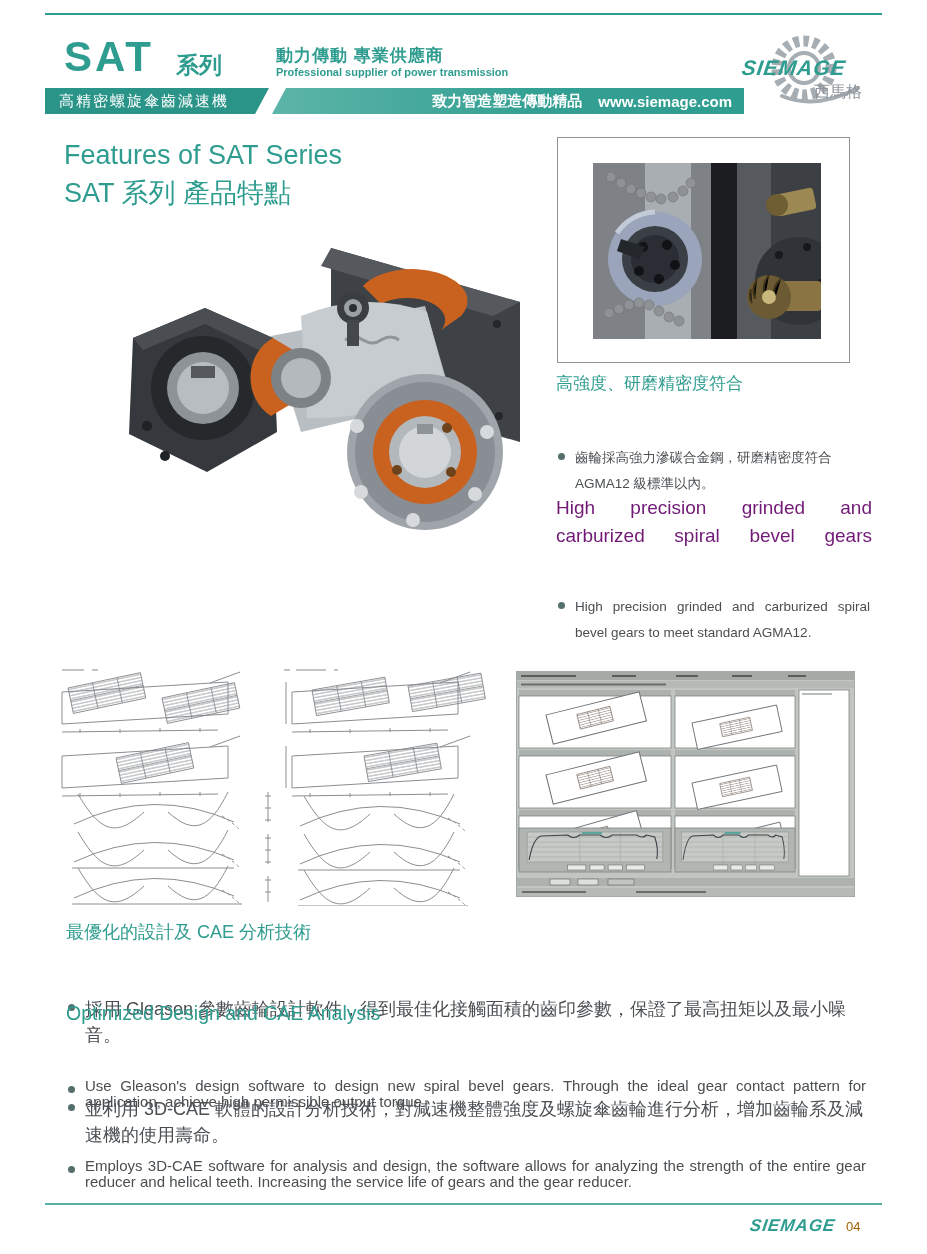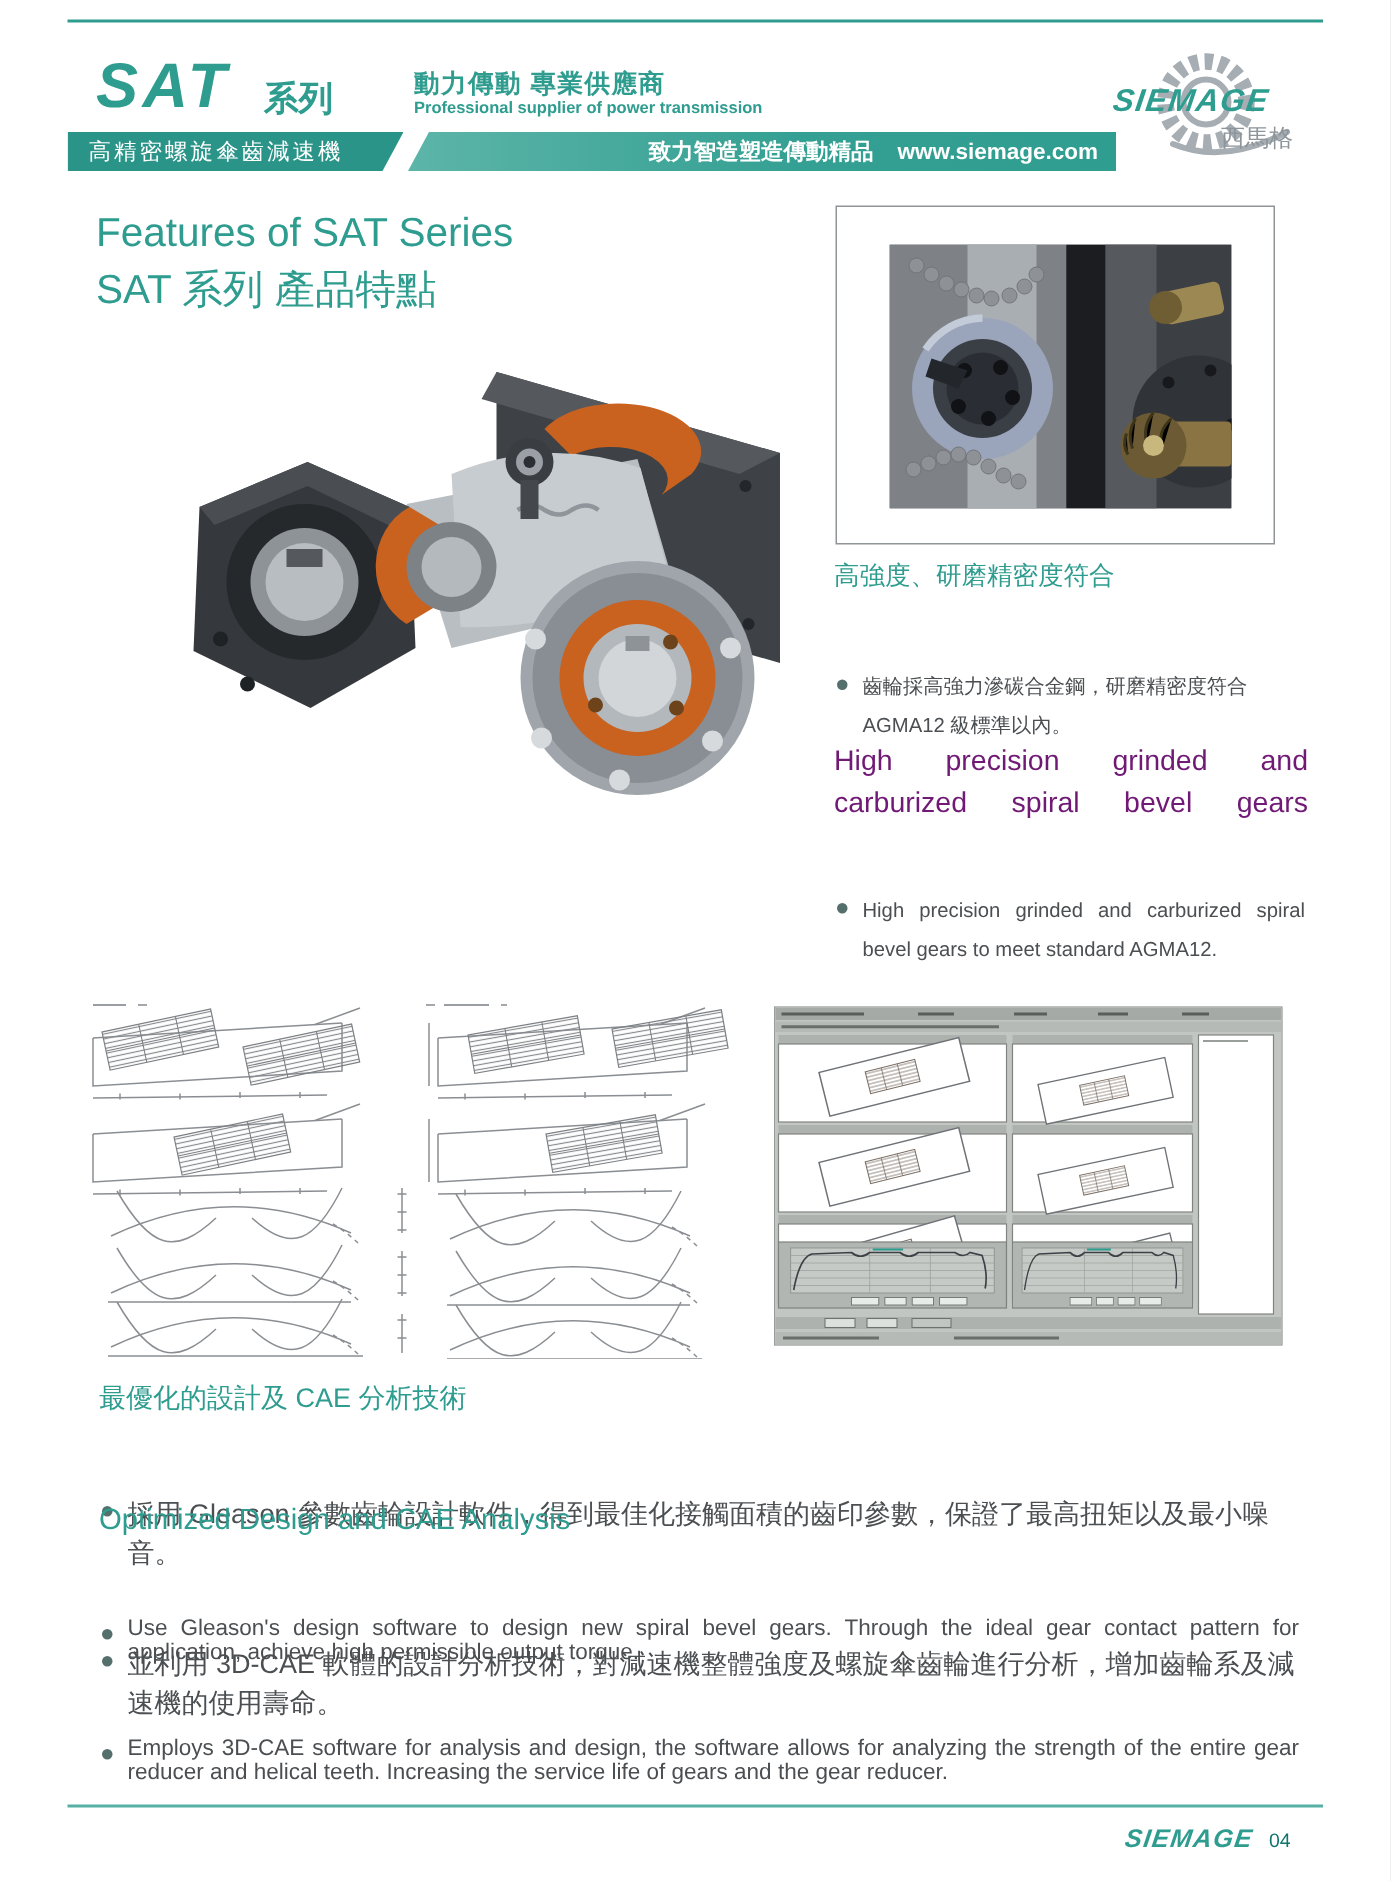--- a/index.html
+++ b/index.html
@@ -6,21 +6,21 @@
   html,body { background:#e8e8e8; }
   .page {
     position:relative; width:927px; height:1254px; margin:0 auto;
     background:#ffffff; overflow:hidden;
     font-family:"Liberation Sans", sans-serif; color:#4b4f52;
   }
   .abs { position:absolute; }
 
   
   .top-rule { left:45px; top:13px; width:837px; height:2px; background:#2e9c8f; }
-  .sat-title { left:64px; top:36px; font-size:42px; font-weight:bold; color:#2e9c8f; letter-spacing:3px; line-height:1;font-style:italic; }
+  .sat-title { left:64px; top:36px; font-size:42px; font-weight:bold; color:#2e9c8f; letter-spacing:3px; line-height:1; }
   .sat-series { left:176px; top:54px; font-size:23px; font-weight:bold; color:#2e9c8f; line-height:1; }
   .tagline-cjk { left:276px; top:44px; font-size:17px; font-weight:bold; color:#2e9c8f; letter-spacing:1px; }
   .tagline-en  { left:276px; top:66px; font-size:11px; font-weight:bold; color:#2e9c8f; }
 
   .logo { left:736px; top:26px; width:150px; height:88px; }
   .logo .brand {
     position:absolute; left:6px; top:30px; font-size:21px; font-weight:bold; font-style:italic;
     color:#2e9c8f; letter-spacing:1px; transform:skewX(-8deg);
   }
   .logo .brand-cjk { position:absolute; left:78px; top:56px; font-size:16px; color:#8d949a; font-family:"Liberation Serif", serif; }
@@ -74,21 +74,21 @@
   .render-fig { left:95px; top:220px; width:430px; height:312px; }
   .diagram-fig { left:58px; top:664px; width:436px; height:242px; }
   .shot-fig { left:516px; top:671px; width:339px; height:226px; }
 
   
   .footer-rule { left:45px; top:1203px; width:837px; height:2px; background:#57b0a4; }
   .footer-brand {
     left:750px; top:1216px; font-size:17px; font-weight:bold; font-style:italic;
     color:#2e9c8f; letter-spacing:1px; transform:skewX(-8deg);
   }
-  .footer-page { left:846px; top:1219px; font-size:13px; color:#0f766e; }
+  .footer-page { left:846px; top:1219px; font-size:13px; color:#a16207; }
 </style>
 </head>
 <body>
 
 <div class="page">
 
   <div class="abs top-rule"></div>
   <div class="abs sat-title">SAT</div>
   <div class="abs sat-series">系列</div>
   <div class="abs tagline-cjk">動力傳動 專業供應商</div>

